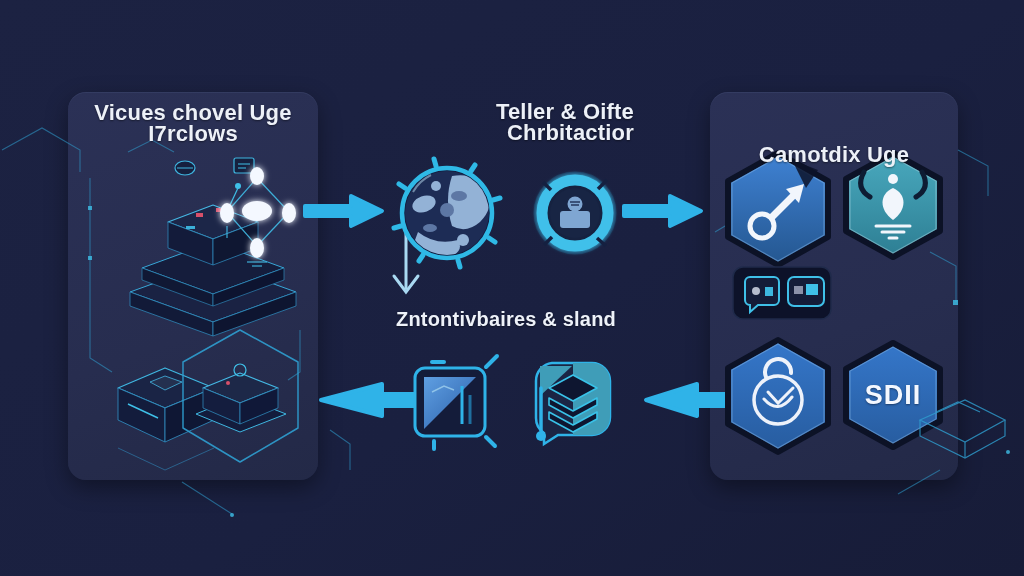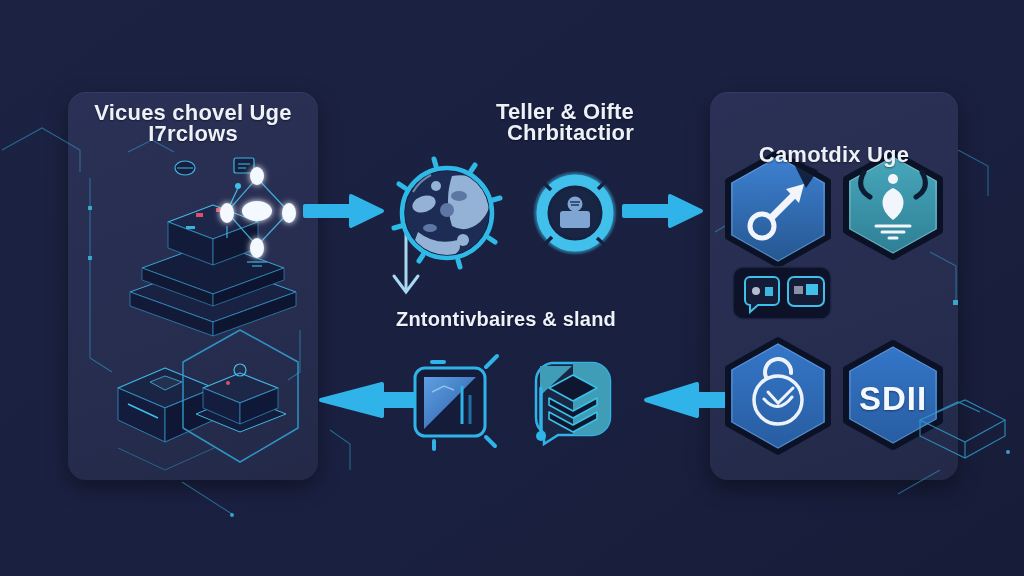--- a/index.html
+++ b/index.html
@@ -24,21 +24,21 @@
   #left-title{left:68px;top:102px;width:250px;}
   #center-title{left:378px;top:101px;width:256px;text-align:right;}
   #right-title{left:710px;top:102px;width:248px;margin-top:42px;}
   #mid-label{
     position:absolute;left:370px;top:308px;width:272px;text-align:center;
     color:#eef2f9;font-weight:700;font-size:20px;letter-spacing:.2px;
     text-shadow:0 1px 2px rgba(0,0,0,.45);
   }
   #sdii-label{
     position:absolute;left:848px;top:380px;width:90px;text-align:center;
-    color:#f4f8ff;font-weight:700;font-size:33px;letter-spacing:1px;
+    color:#f4f8ff;font-weight:700;font-size:27px;letter-spacing:1px;
     text-shadow:0 1px 2px rgba(10,20,40,.5);
   }
 </style>
 </head>
 <body>
 
 <div id="stage">
 
   <div class="panel" id="left-panel"></div>
   <div class="panel" id="right-panel"></div>

